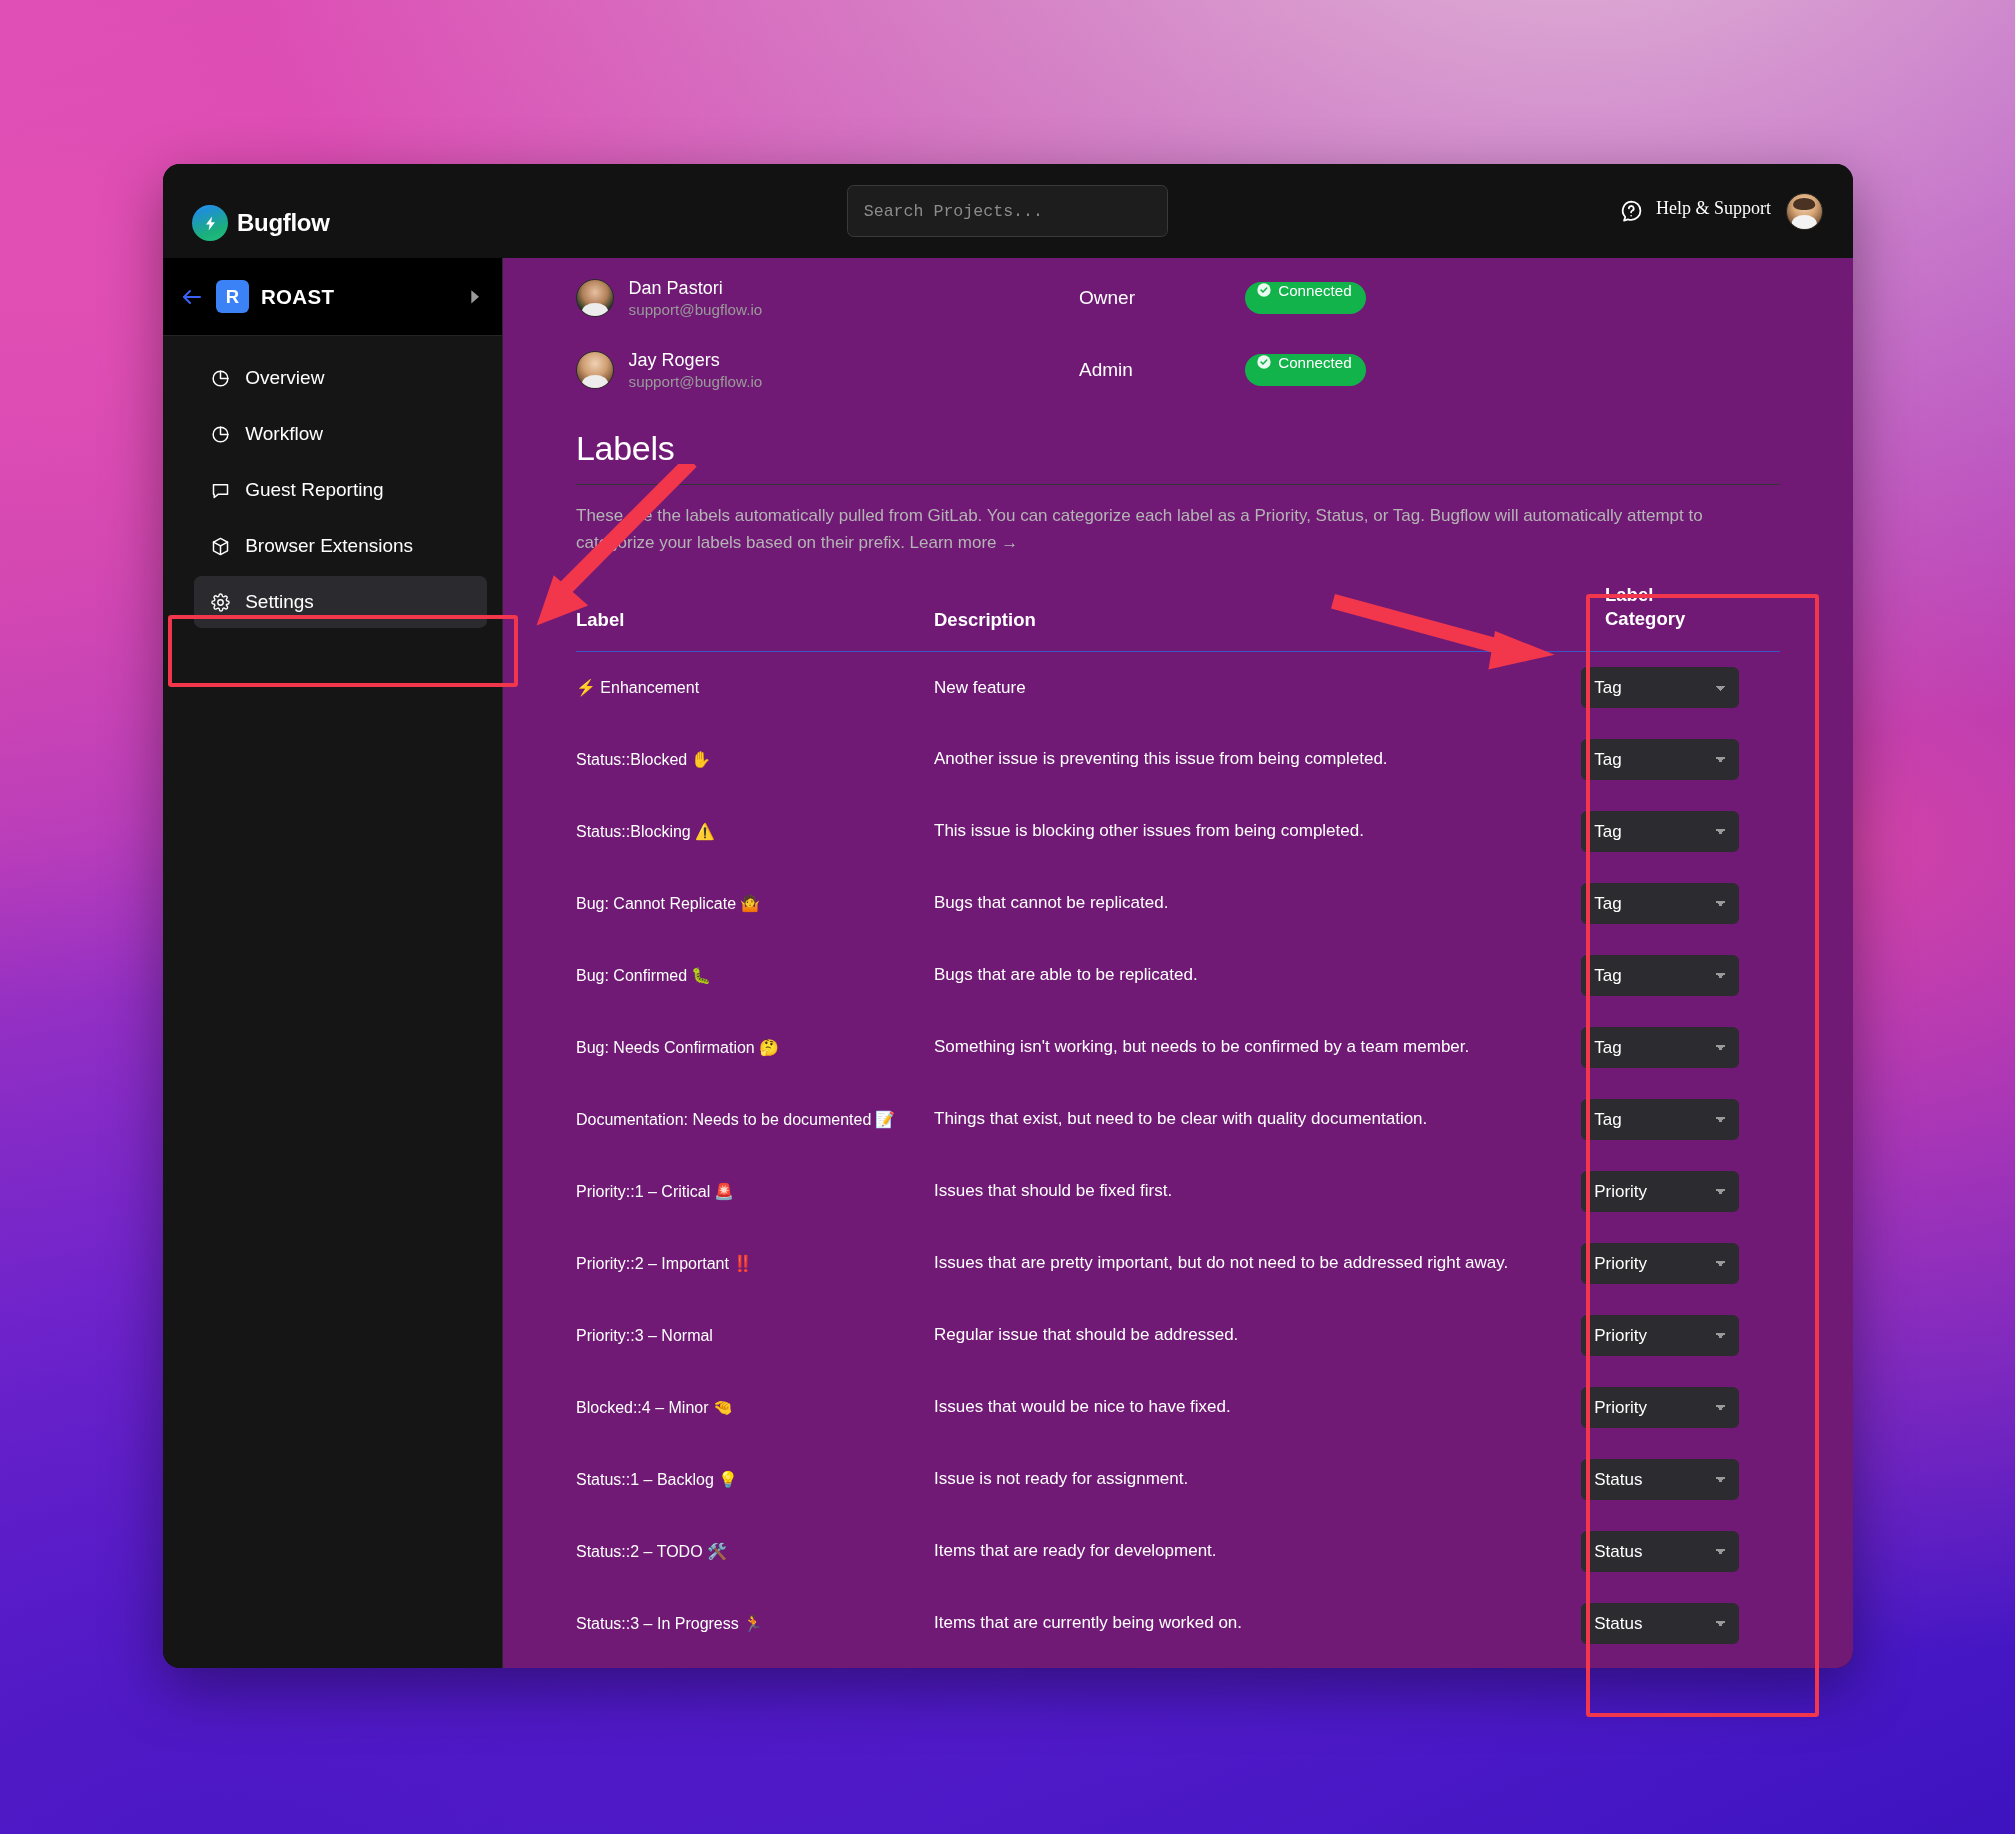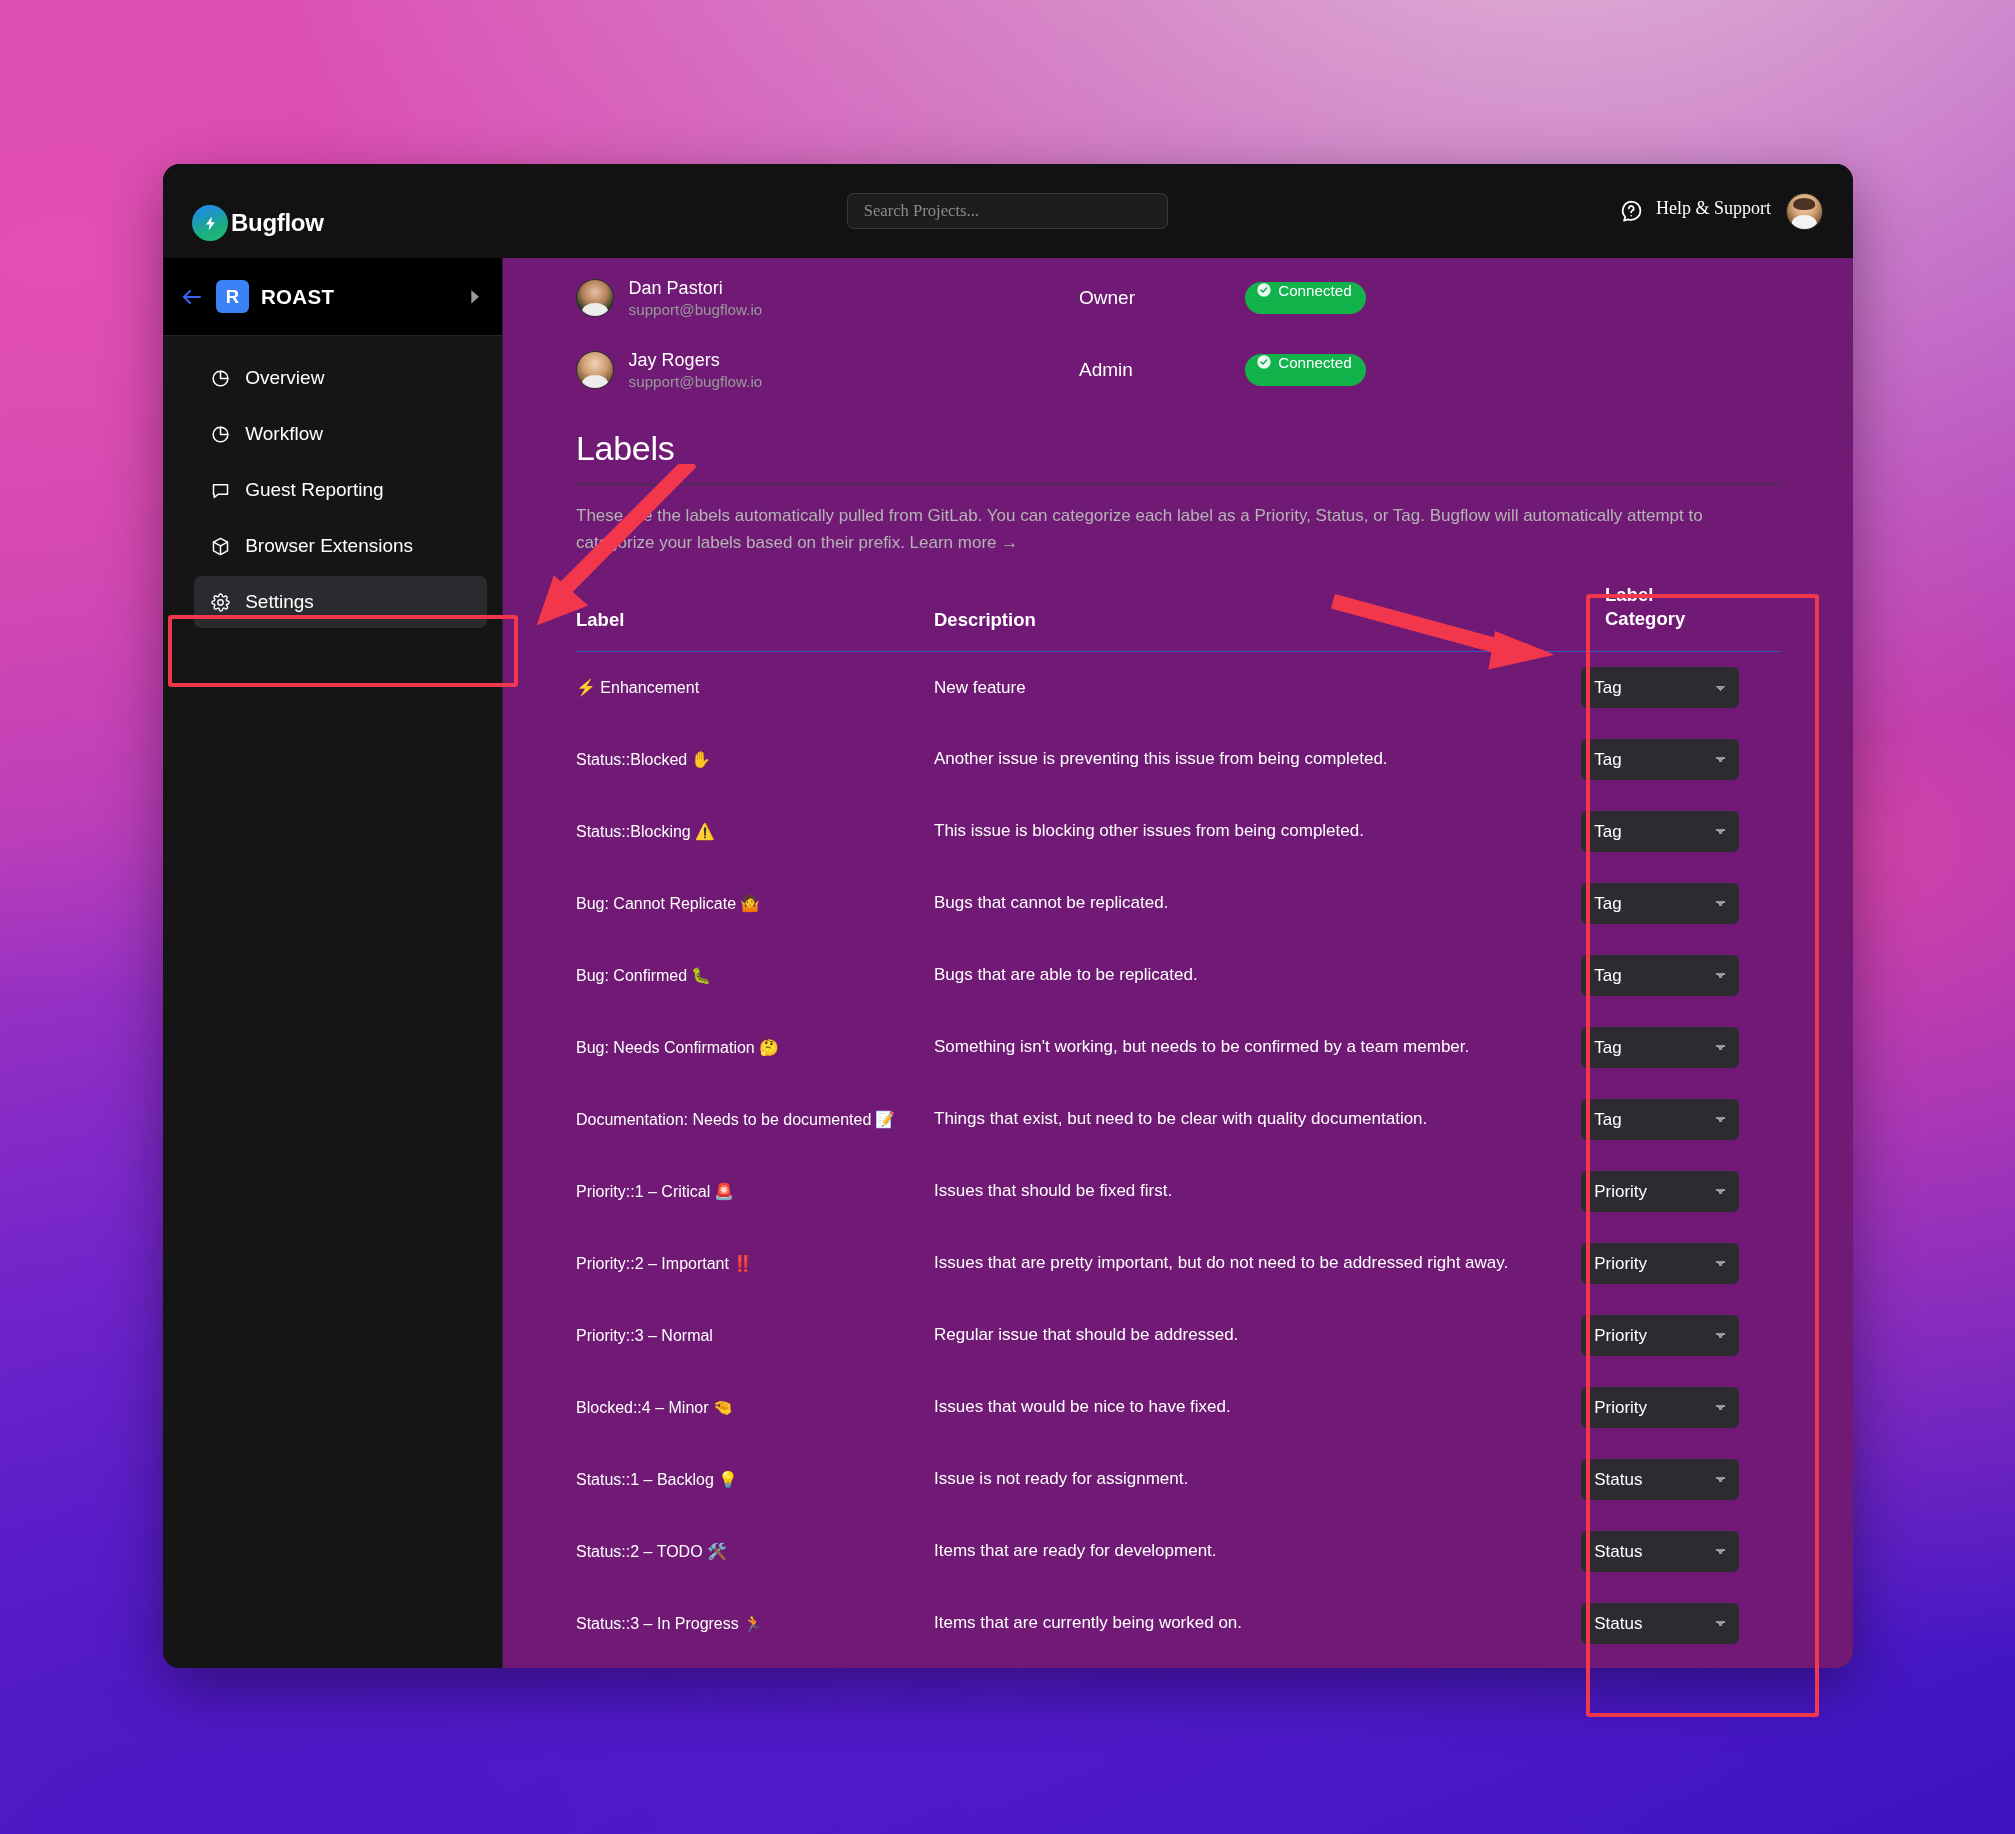--- a/index.html
+++ b/index.html
@@ -29,37 +29,37 @@
   }
 
   
   .topbar {
     height: 94px; flex: 0 0 94px;
     display: flex; align-items: center;
     padding: 0 30.5px 0 29px;
     background: #121212;
     position: relative;
   }
-  .brand { display: flex; align-items: center; gap: 3px; width: 331px; margin-top: 24px; }
+  .brand { display: flex; align-items: center; gap: 9px; width: 331px; margin-top: 24px; }
   .brand-logo {
     width: 36px; height: 36px; border-radius: 50%;
     background: linear-gradient(160deg, #2a9df4 0%, #1f8fd6 20%, #1bb07a 70%, #21c07e 100%);
     display: flex; align-items: center; justify-content: center;
   }
   .brand-logo svg { width: 17px; height: 17px; display: block; }
   .brand-name { color: #fff; font-size: 24px; font-weight: 700; letter-spacing: -0.3px; }
 
   .search-wrap { flex: 1; display: flex; justify-content: center; }
   .search-input {
-    width: 321px; height: 36px;
+    width: 321px; height: 52px;
     background: #1d1d1d;
     border: 0.7px solid #3a3a3a;
     border-radius: 6.6px;
     color: #fff; font-size: 16.6px;
-    font-family: Liberation Serif, serif;
+    font-family: Liberation Mono, monospace;
     padding: 0 16px;
     outline: none;
   }
   .search-input::placeholder { color: #8b8b8b; }
 
   .topbar-right { display: flex; align-items: center; gap: 14.6px; width: 331px; justify-content: flex-end; }
   .help-link { display: flex; gap: 11.3px; cursor: pointer; font-family: Liberation Serif, serif; }
   .help-icon { width: 26.5px; height: 26.5px; display: block; }
   .help-text { color: #fff; font-size: 18px; }
   .avatar-top {

